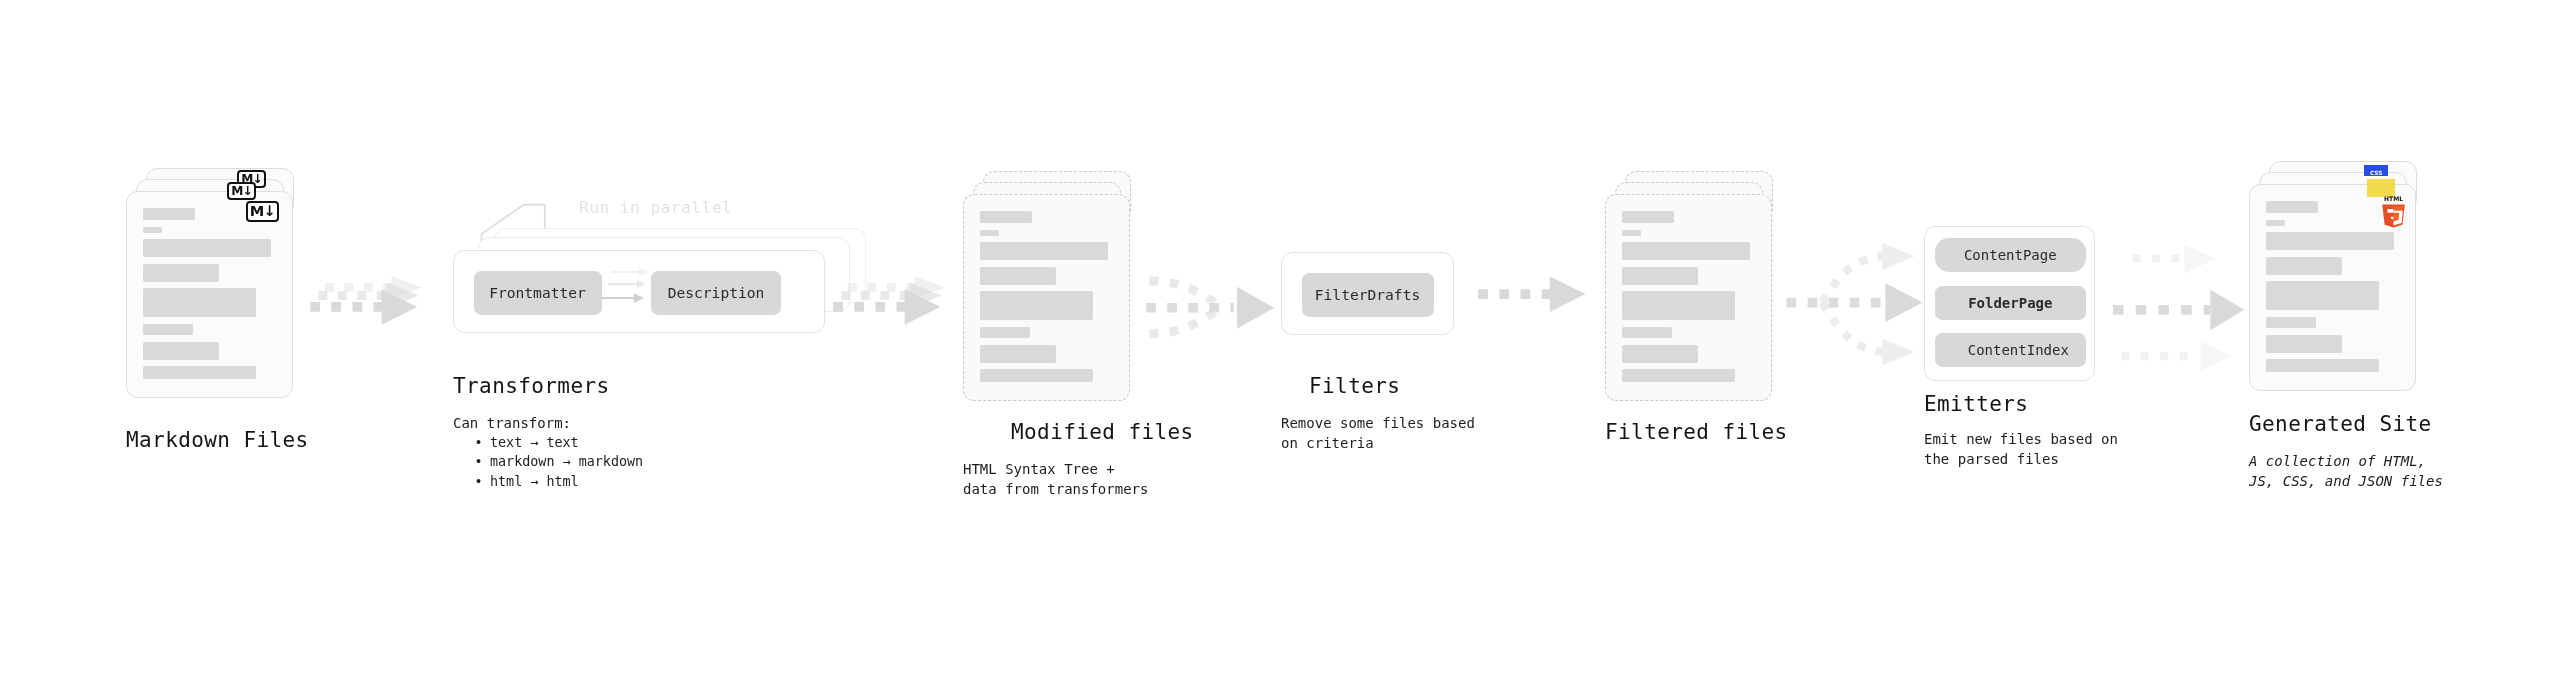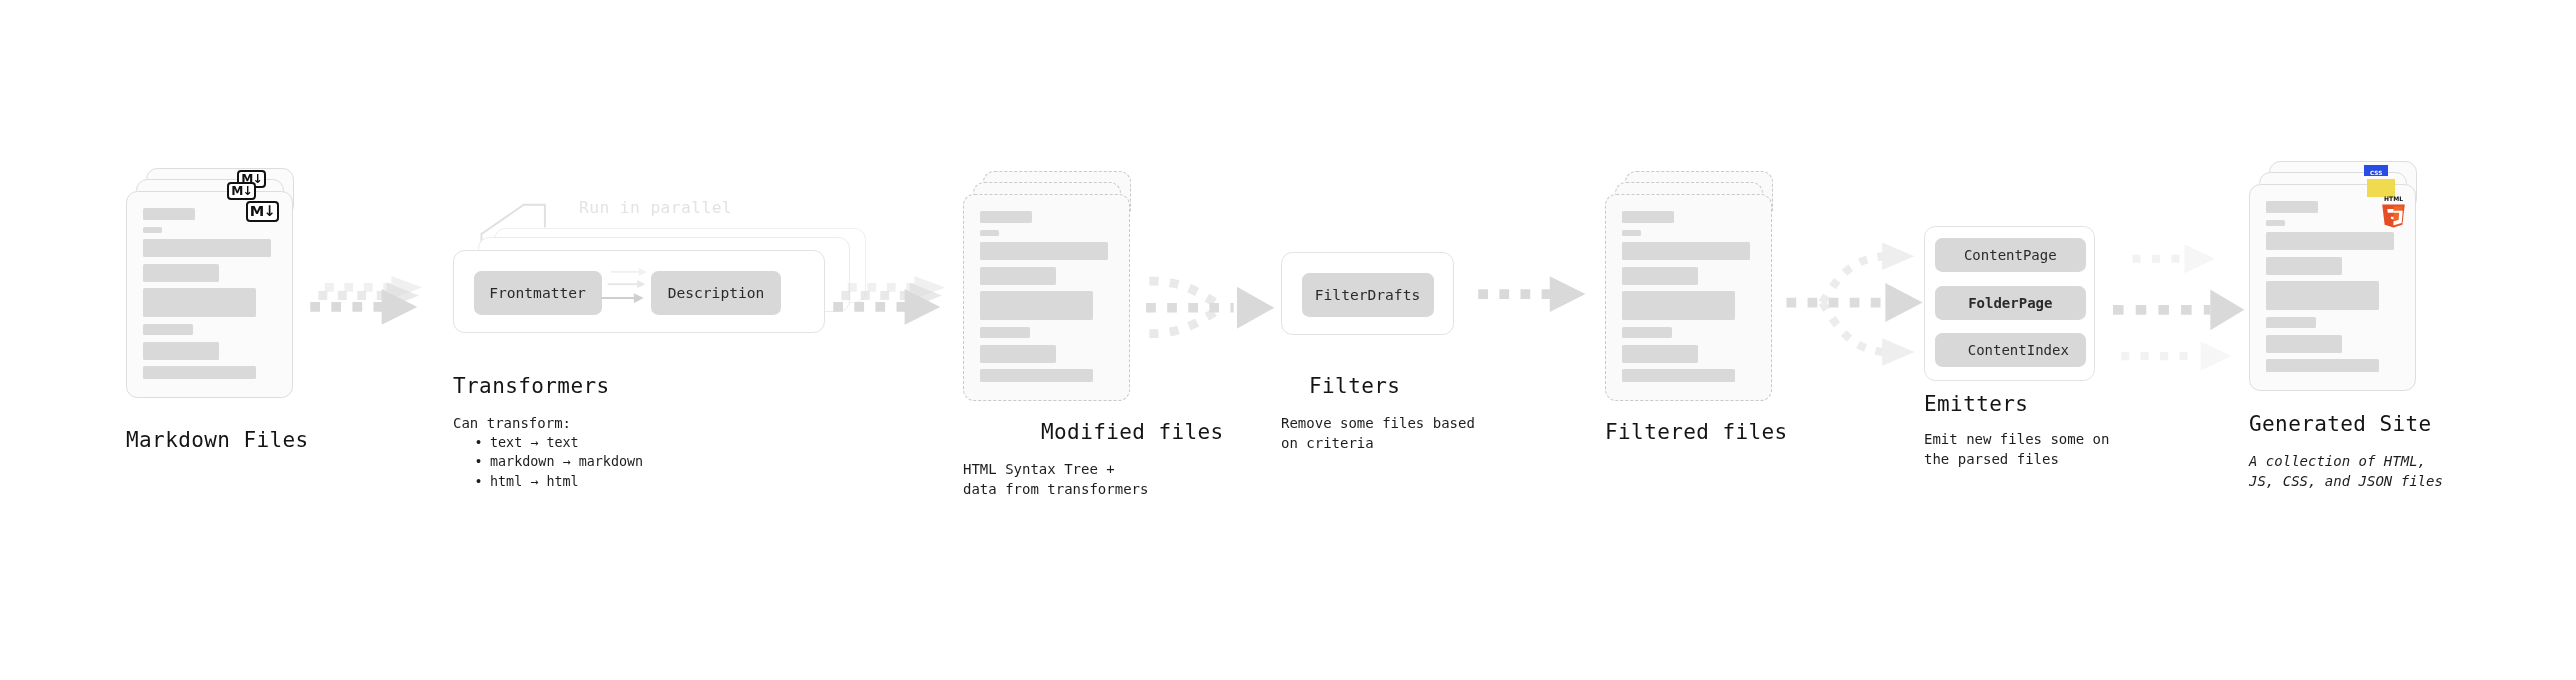--- a/index.html
+++ b/index.html
@@ -236,21 +236,21 @@
         <div class="sk" style="left:16.3px;top:35px;width:18.7px;height:5.7px;"></div>
         <div class="sk" style="left:16.3px;top:47px;width:128px;height:18px;"></div>
         <div class="sk" style="left:16.3px;top:72px;width:76px;height:18px;"></div>
         <div class="sk" style="left:16.3px;top:96px;width:113px;height:29px;"></div>
         <div class="sk" style="left:16.3px;top:132px;width:50px;height:11.4px;"></div>
         <div class="sk" style="left:16.3px;top:150px;width:76px;height:18px;"></div>
         <div class="sk" style="left:16.3px;top:174px;width:113px;height:13px;"></div>
       </div>
     </div>
   </div>
-  <div class="title" style="left:993px;top:420px;padding-left:48px;">Modified files</div>
+  <div class="title" style="left:963px;top:420px;padding-left:48px;">Modified files</div>
   <div class="subtitle" style="left:963px;top:459px;">HTML Syntax Tree +
 data from transformers</div>
 
   <div class="arrow" style="left:1138px;top:262px;">
     <svg class="arrowsvg" width="150" height="98" viewBox="0 0 185 120">
       <path d="M14 23 C 60 23, 78 40, 104 55" fill="none" stroke="#e9e9e9" stroke-width="11" stroke-dasharray="11 14"></path>
       <path d="M14 88 C 60 88, 78 70, 104 56" fill="none" stroke="#e9e9e9" stroke-width="11" stroke-dasharray="11 14"></path>
       <line x1="10" y1="56" x2="118" y2="56" stroke="#dcdcdc" stroke-width="12" stroke-dasharray="12 14"></line>
       <polygon points="122,30 168,56 122,82" fill="#d9d9d9"></polygon>
     </svg>
@@ -295,32 +295,32 @@
       <path d="M52 82 C 72 50, 88 28, 128 25" fill="none" stroke="#ececec" stroke-width="10" stroke-dasharray="10 13"></path>
       <path d="M52 82 C 72 114, 88 140, 128 143" fill="none" stroke="#ececec" stroke-width="10" stroke-dasharray="10 13"></path>
       <line x1="8" y1="82" x2="126" y2="82" stroke="#dcdcdc" stroke-width="12" stroke-dasharray="12 14"></line>
       <polygon points="126,8 166,25 126,42" fill="#eeeeee"></polygon>
       <polygon points="130,58 176,82 130,106" fill="#d9d9d9"></polygon>
       <polygon points="126,126 166,143 126,160" fill="#eeeeee"></polygon>
     </svg>
   </div>
 
   <div class="box" style="left:1924px;top:226px;width:171px;height:155px;">
-    <div class="chip" style="left:9.8px;top:11.4px;width:151px;height:34px;font-size:14px;">
+    <div class="chip" style="left:9.8px;top:11.4px;width:151px;height:34px;font-size:14px;border-radius:14px;">
       <span>ContentPage</span>
     </div>
     <div class="chip" style="left:9.8px;top:59px;width:151px;height:34px;font-size:14px;font-weight:bold;">
       <span>FolderPage</span>
     </div>
     <div class="chip" style="left:9.8px;top:106px;width:151px;height:34px;font-size:14px;padding-left:16px;">
       <span>ContentIndex</span>
     </div>
   </div>
   <div class="title" style="left:1924px;top:392px;">Emitters</div>
-  <div class="subtitle" style="left:1924px;top:429px;">Emit new files some on
+  <div class="subtitle" style="left:1924px;top:429px;">Emit new files based on
 the parsed files</div>
 
   <div class="arrow" style="left:2113px;top:232px;">
     <svg class="arrowsvg" width="150" height="146" viewBox="0 0 185 180">
       <g opacity="0.5">
         <line x1="24" y1="33" x2="90" y2="33" stroke="#e6e6e6" stroke-width="10" stroke-dasharray="10 14"></line>
         <polygon points="88,15 126,33 88,51" fill="#eeeeee"></polygon>
       </g>
       <g>
         <line x1="0" y1="96" x2="120" y2="96" stroke="#dadada" stroke-width="12" stroke-dasharray="13 15"></line>

